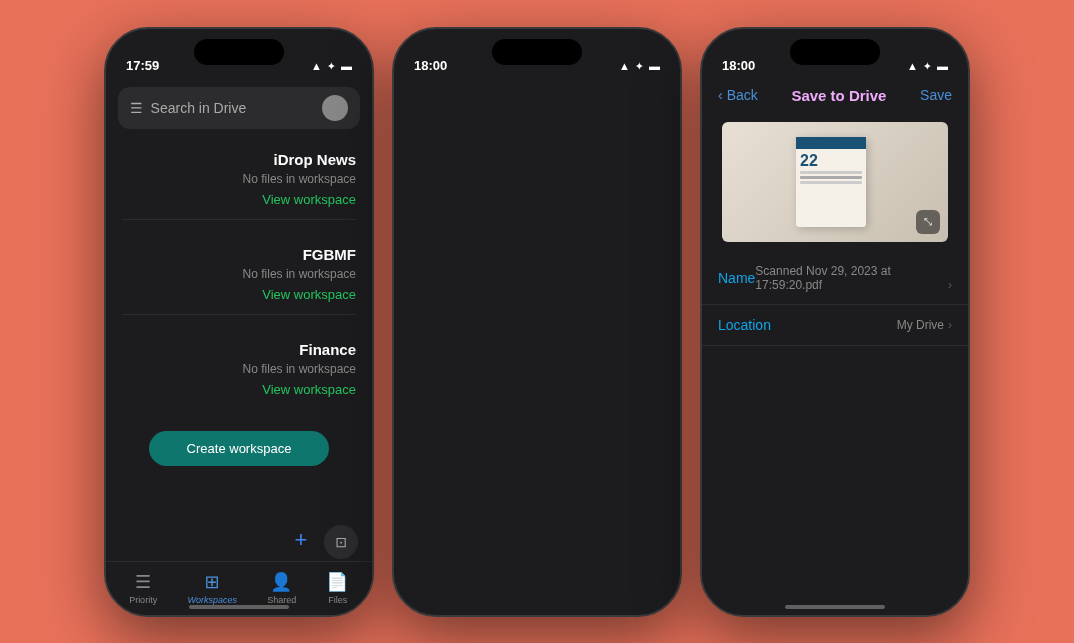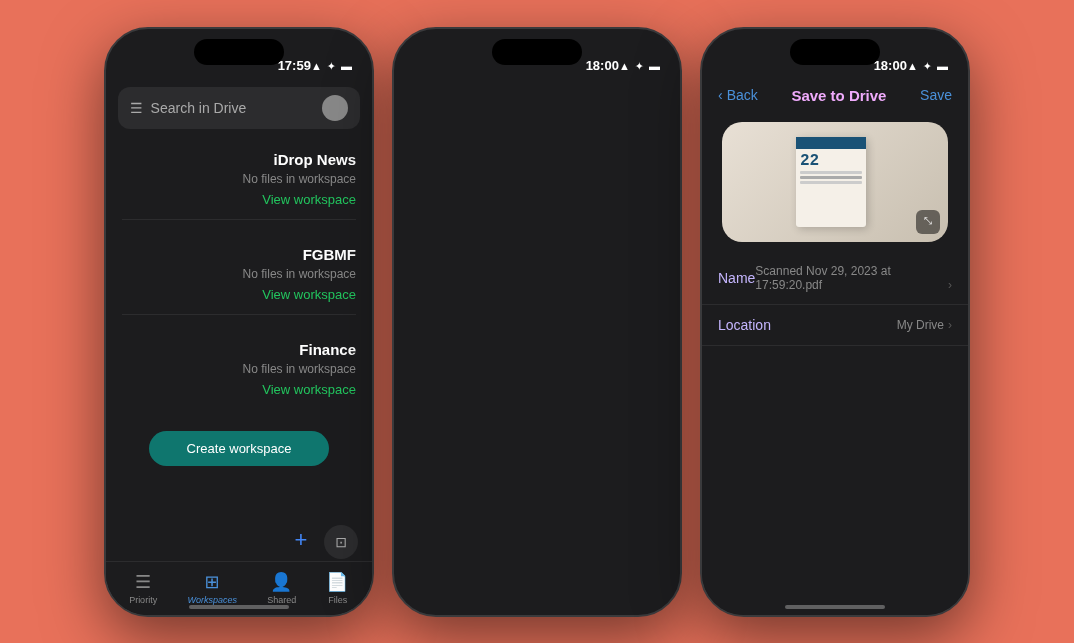--- a/index.html
+++ b/index.html
@@ -45,21 +45,21 @@
     .status-bar {
       position: absolute;
       top: 0;
       left: 0;
       right: 0;
       height: 50px;
       display: flex;
       align-items: flex-end;
       padding: 12px 20px 6px;
       z-index: 9;
-      justify-content: flex-end;
+      justify-content: space-between;
     }
 
     .status-time {
       font-size: 13px;
       font-weight: 600;
       color: #fff;
     }
 
     .status-icons {
       display: flex;
@@ -291,28 +291,27 @@
 
     .save-action {
       color: #4a90d9;
       font-size: 14px;
       font-weight: 400;
     }
 
     .preview-card {
       margin: 10px 20px;
       background: #15803d;
-      border-radius: 20px;
+      border-radius: 6px;
       height: 120px;
       overflow: hidden;
       display: flex;
       align-items: center;
       justify-content: center;
       position: relative;
-      font-family: Liberation Mono, monospace;
     }
 
     .preview-content {
       width: 100%;
       height: 100%;
       background: linear-gradient(135deg, #e8e0d5 0%, #c8bfb0 100%);
       display: flex;
       align-items: center;
       justify-content: center;
     }
@@ -342,21 +341,21 @@
 
     .detail-row {
       display: flex;
       align-items: center;
       justify-content: space-between;
       padding: 12px 16px;
       border-bottom: 1px solid #2c2c2e;
     }
 
     .detail-label {
-      color: #c4b5fd;
+      color: #0ea5e9;
       font-size: 14px;
     }
 
     .detail-value {
       color: #888;
       font-size: 12px;
       display: flex;
       align-items: flex-end;
       gap: 4px;
     }

